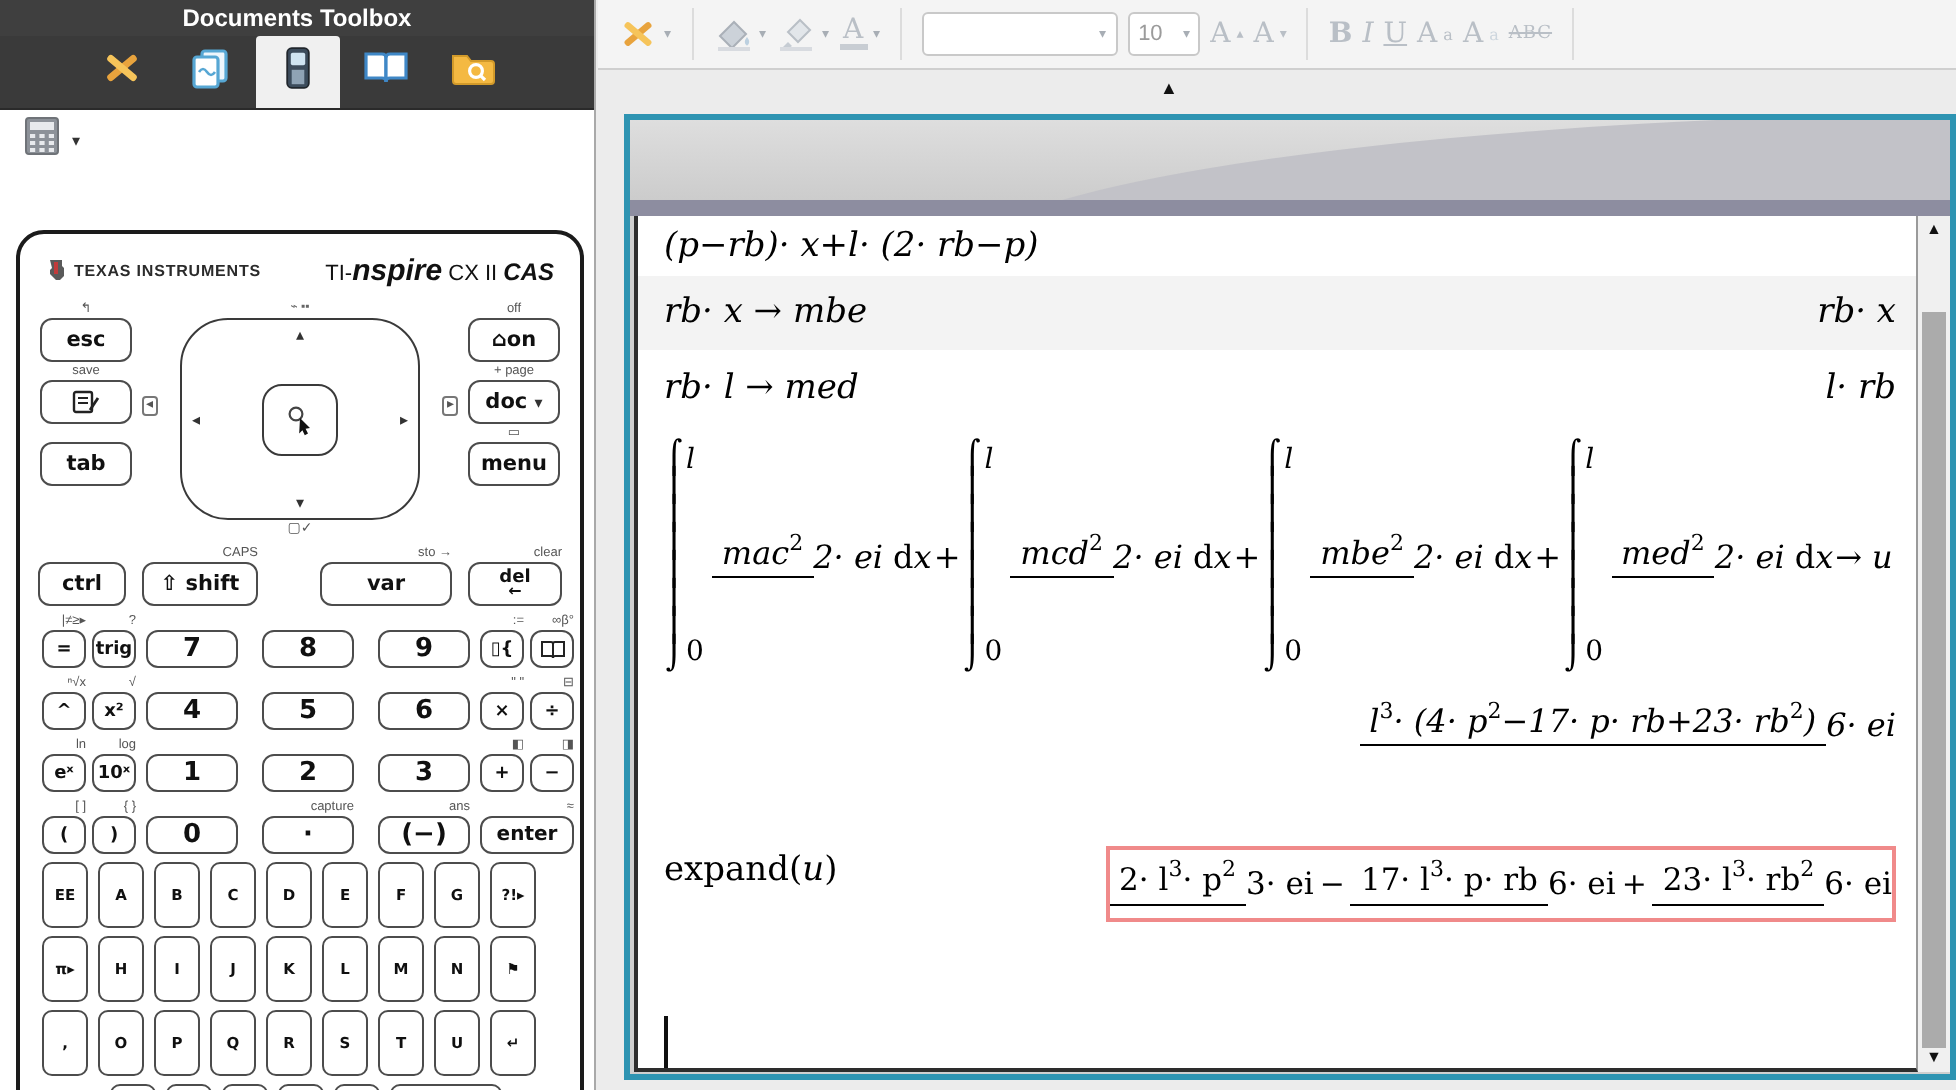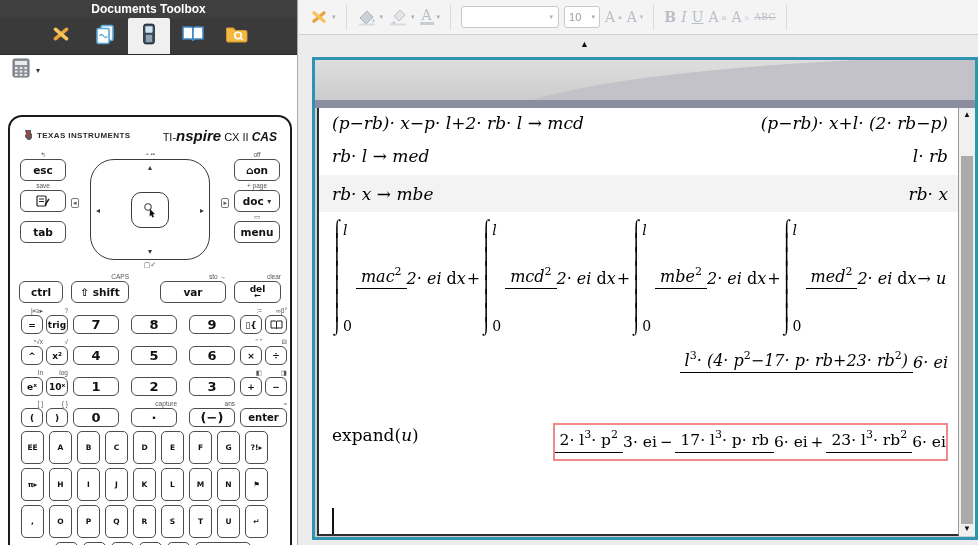--- a/index.html
+++ b/index.html
@@ -524,30 +524,29 @@
   <div class="topstrip">
     <span class="collapse">▲</span>
   </div>
 
   <div class="docframe">
     <div class="swoosh"></div>
     <div class="pagebar"></div>
     <div class="docbody">
       <div class="page">
         <div class="mrow r1">
-          <span class="expr">(p−rb)· x−p· l+2· rb· l → mcd</span>
           <span class="res">(p−rb)· x+l· (2· rb−p)</span>
+        </div>
+        <div class="mrow r2">
+          <span class="expr">rb· x → mbe</span>
+          <span class="res">rb· x</span>
         </div>
         <div class="mrow r3">
           <span class="expr">rb· l → med</span>
           <span class="res">l· rb</span>
-        </div>
-        <div class="mrow r2">
-          <span class="expr">rb· x → mbe</span>
-          <span class="res">rb· x</span>
         </div>
 
         <div class="introw">
           <div class="intline">
             <span class="intgrp">
                 <span class="intsign">
                   <span>⌠</span>
                   <span>⎮</span>
                   <span>⎮</span>
                   <span>⎮</span>

